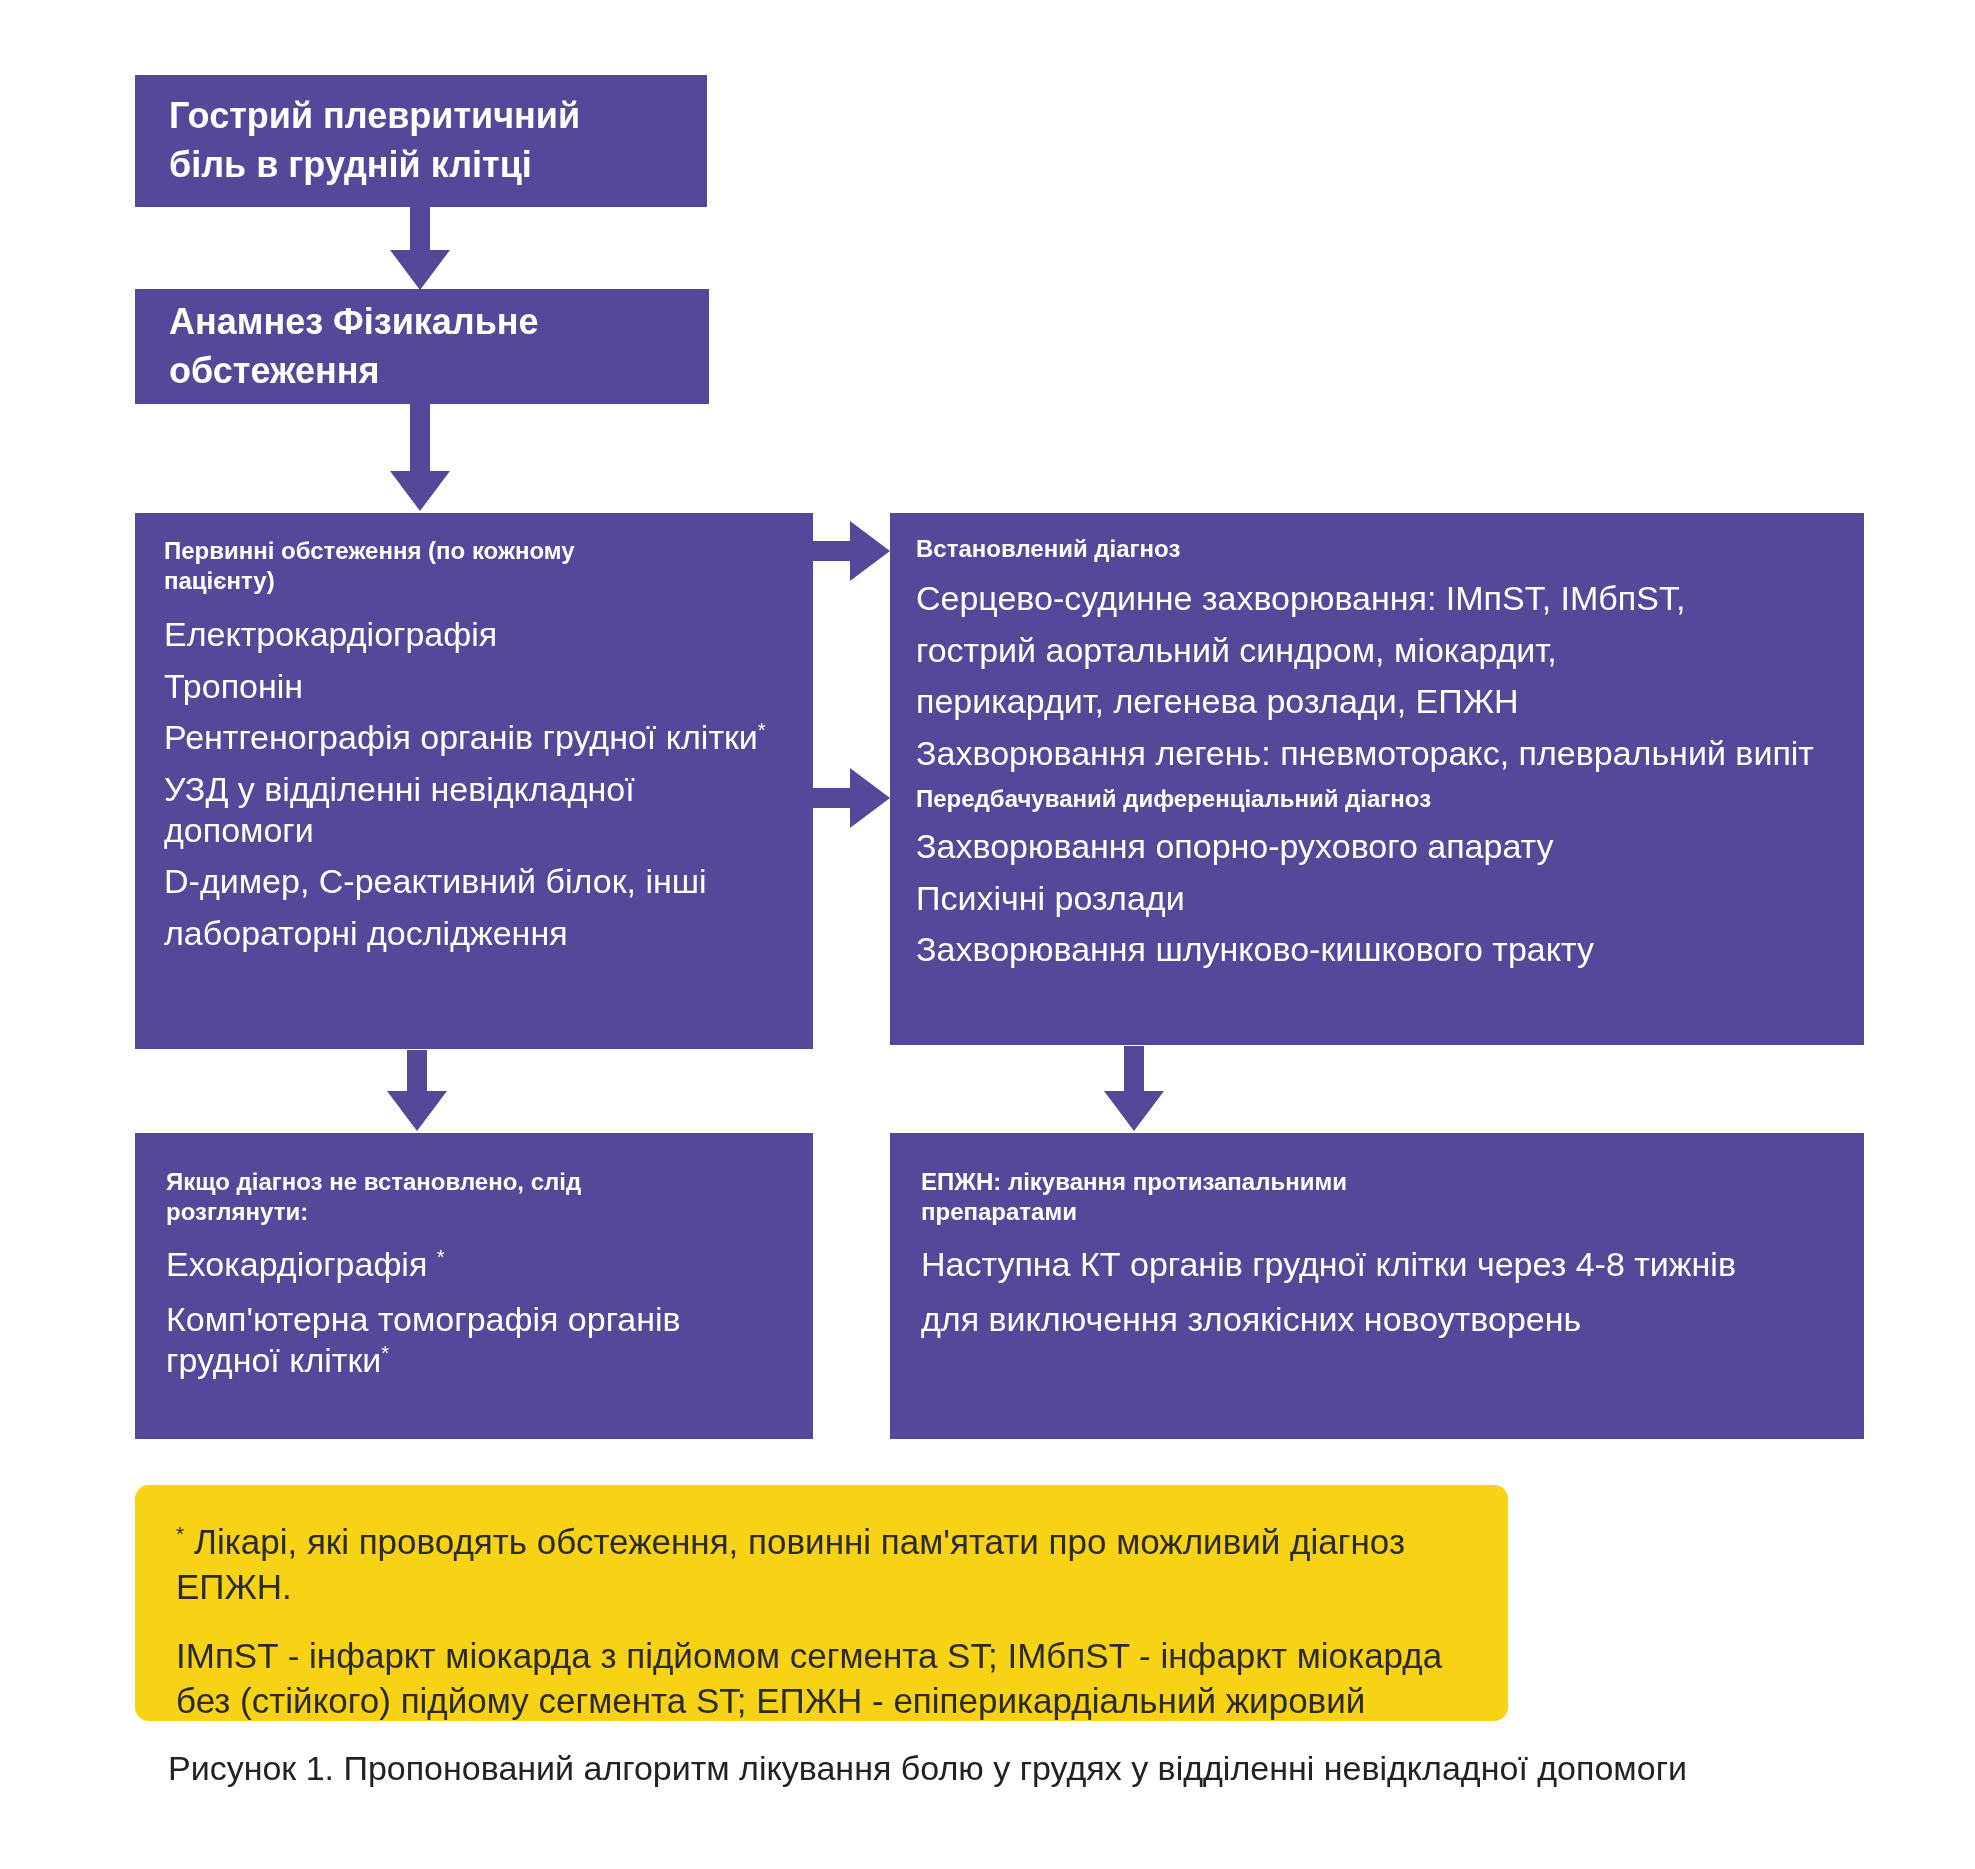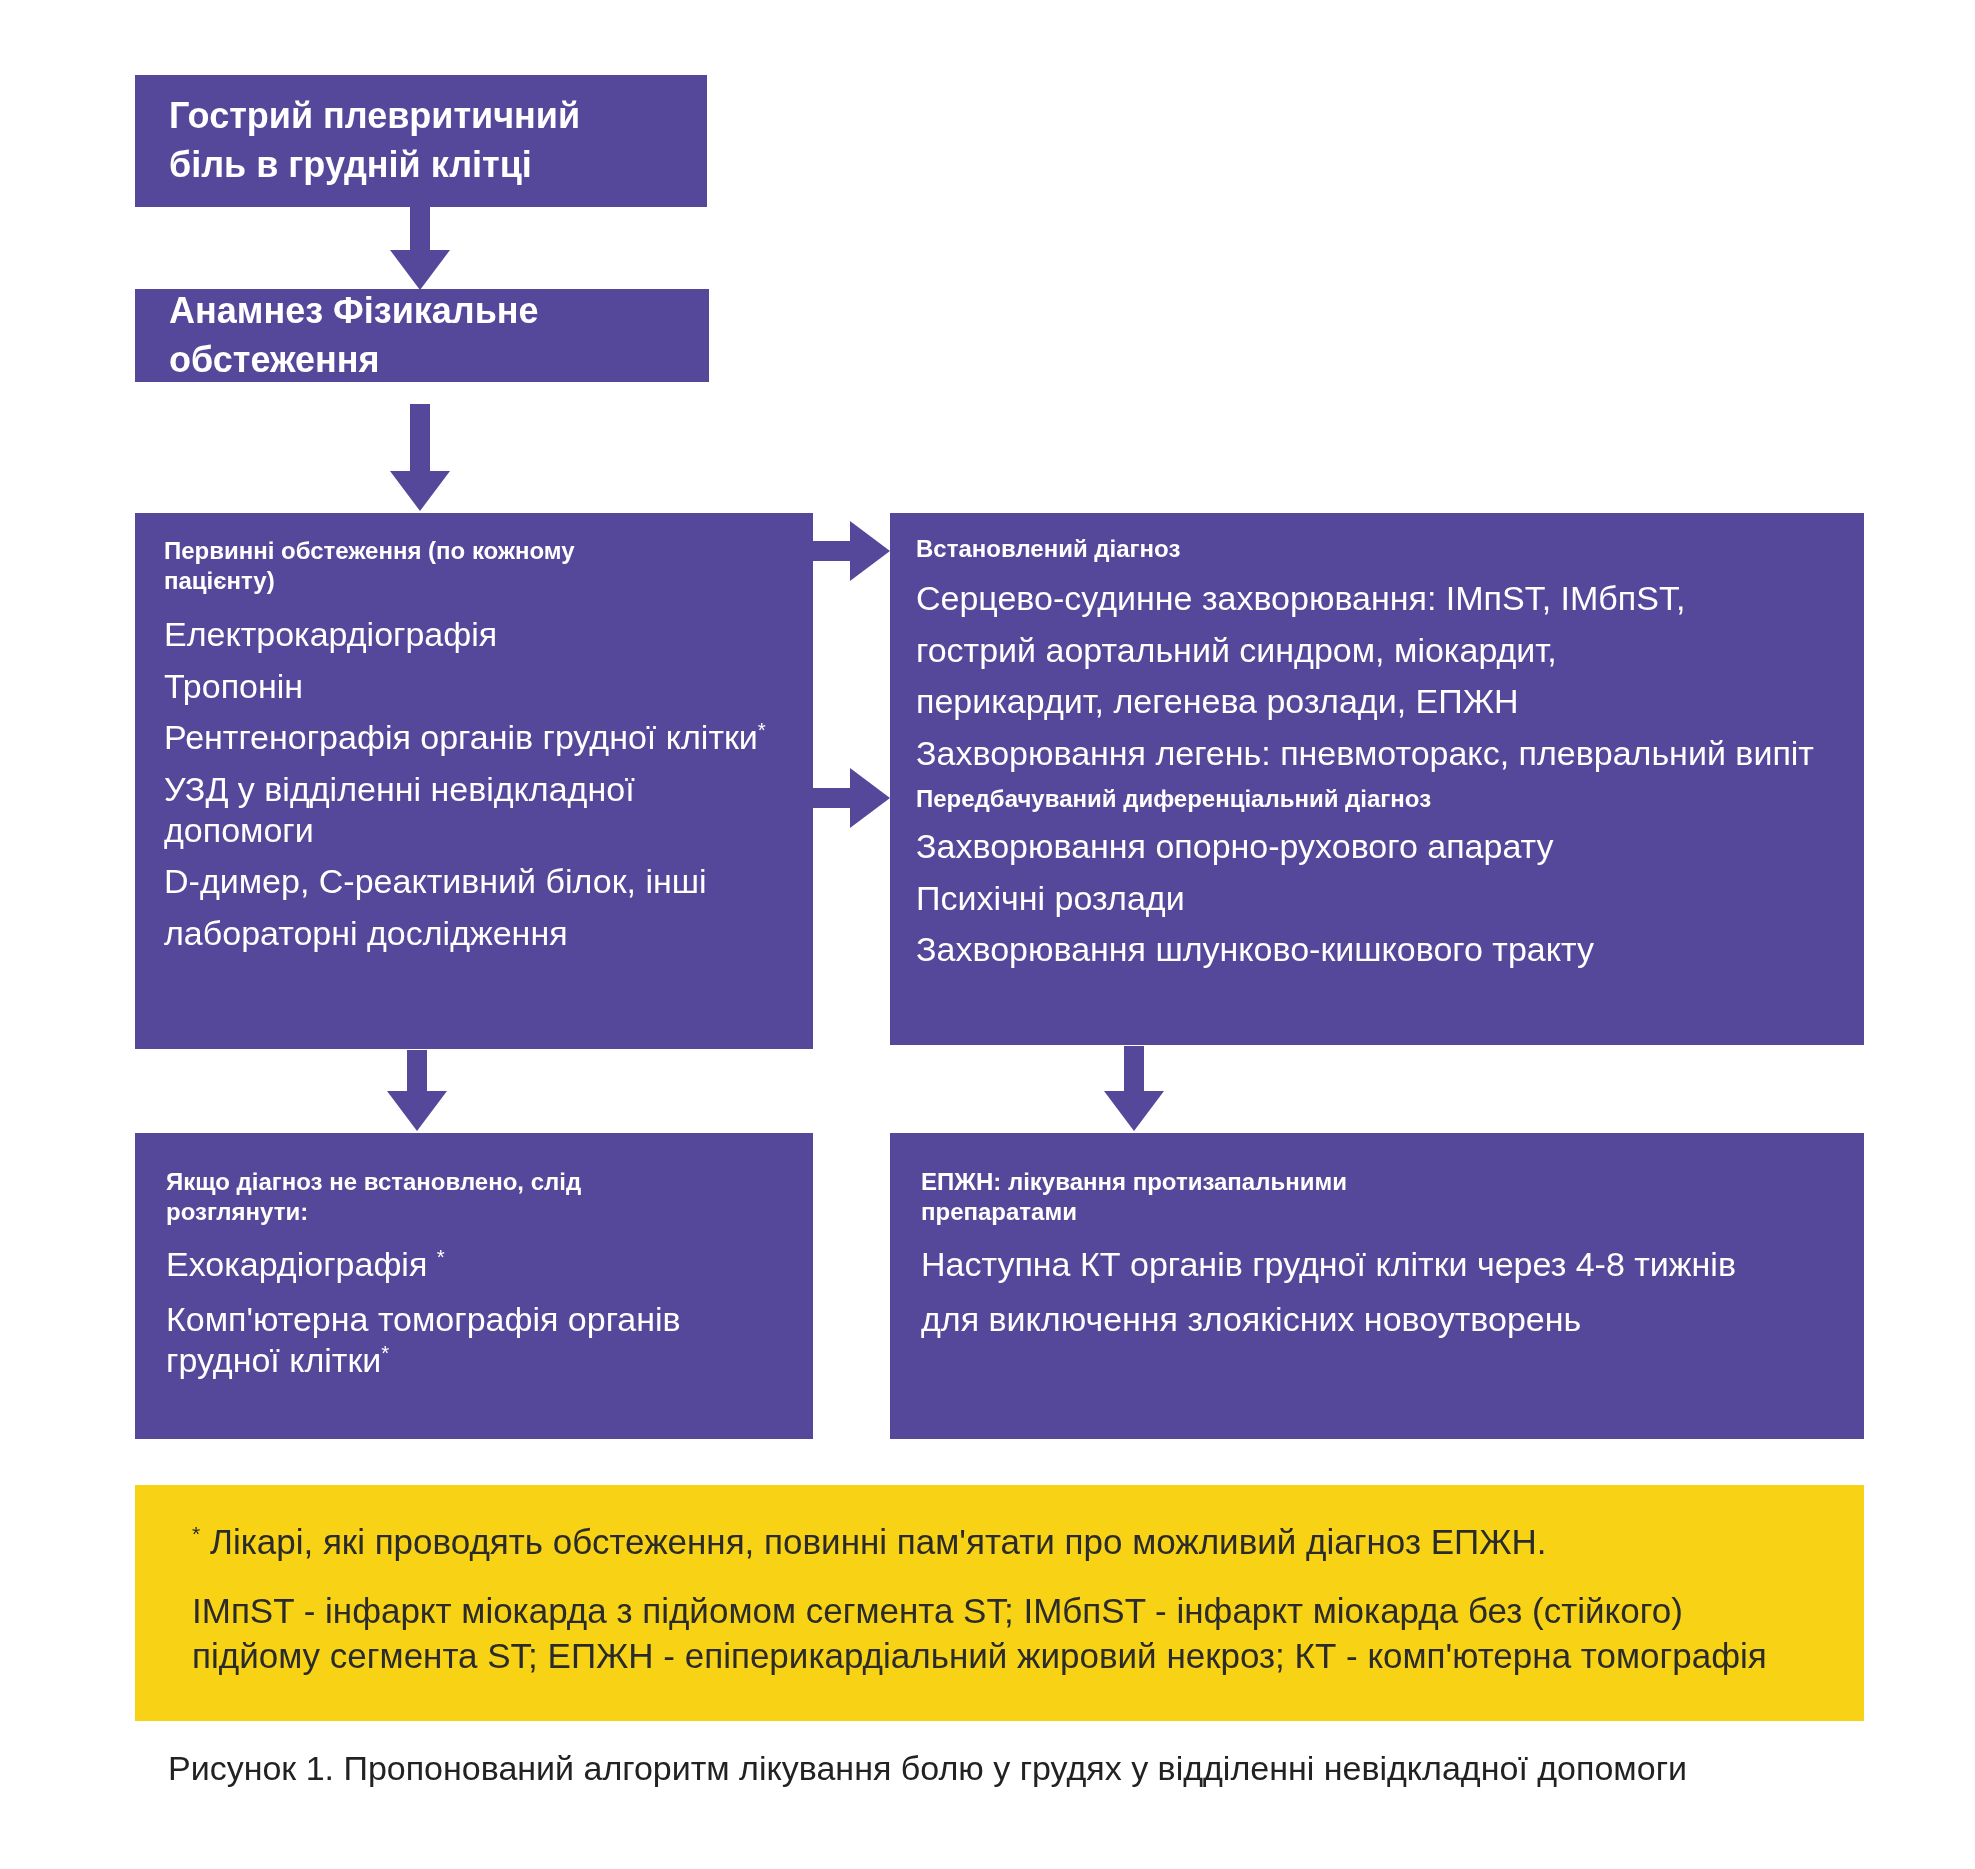--- a/index.html
+++ b/index.html
@@ -41,24 +41,25 @@
     border-top:40px solid var(--purple);
   }
   .arrow-h{position:absolute;height:60px;}
   .arrow-h .shaft{position:absolute;left:0;top:20px;height:20px;background:var(--purple);}
   .arrow-h .head{
     position:absolute;right:0;top:0;width:0;height:0;
     border-top:30px solid transparent;border-bottom:30px solid transparent;
     border-left:40px solid var(--purple);
   }
   .footnote{
-    position:absolute;left:135px;top:1485px;width:1729px;height:236px;
+    position:absolute;left:135px;top:1485px;width:1373px;height:236px;
     background:var(--yellow);color:var(--footnote-text);
-    box-sizing:border-box;padding:35px 57px;font-size:35px;line-height:1.28;
+    box-sizing:border-box;padding:35px 41px;font-size:35px;line-height:1.28;
     overflow:hidden;
+    border-radius:14px;
   }
   .footnote .fline1{margin-bottom:24.5px;}
   .caption{
     position:absolute;left:0;top:1749px;width:1831px;text-align:center;
     font-size:34px;color:var(--caption-text);padding-left:12px;
   }
 </style>
 </head>
 <body>
 
@@ -67,21 +68,21 @@
   <div class="pbox topbox" style="left:135px;top:75px;width:572px;height:132px;">
     <div>Гострий плевритичний</div>
     <div>біль в грудній клітці</div>
   </div>
 
   <div class="arrow-v" style="left:390px;top:207px;height:83px;">
     <div class="shaft" style="height:44px;"></div>
     <div class="head"></div>
   </div>
 
-  <div class="pbox topbox" style="left:135px;top:289px;width:574px;height:93px;">
+  <div class="pbox topbox" style="left:135px;top:289px;width:574px;height:115px;">
     <div>Анамнез Фізикальне</div>
     <div>обстеження</div>
   </div>
 
   <div class="arrow-v" style="left:390px;top:404px;height:107px;">
     <div class="shaft" style="height:69px;"></div>
     <div class="head"></div>
   </div>
 
   <div class="pbox bigbox-left" style="left:135px;top:513px;width:678px;height:536px;">

